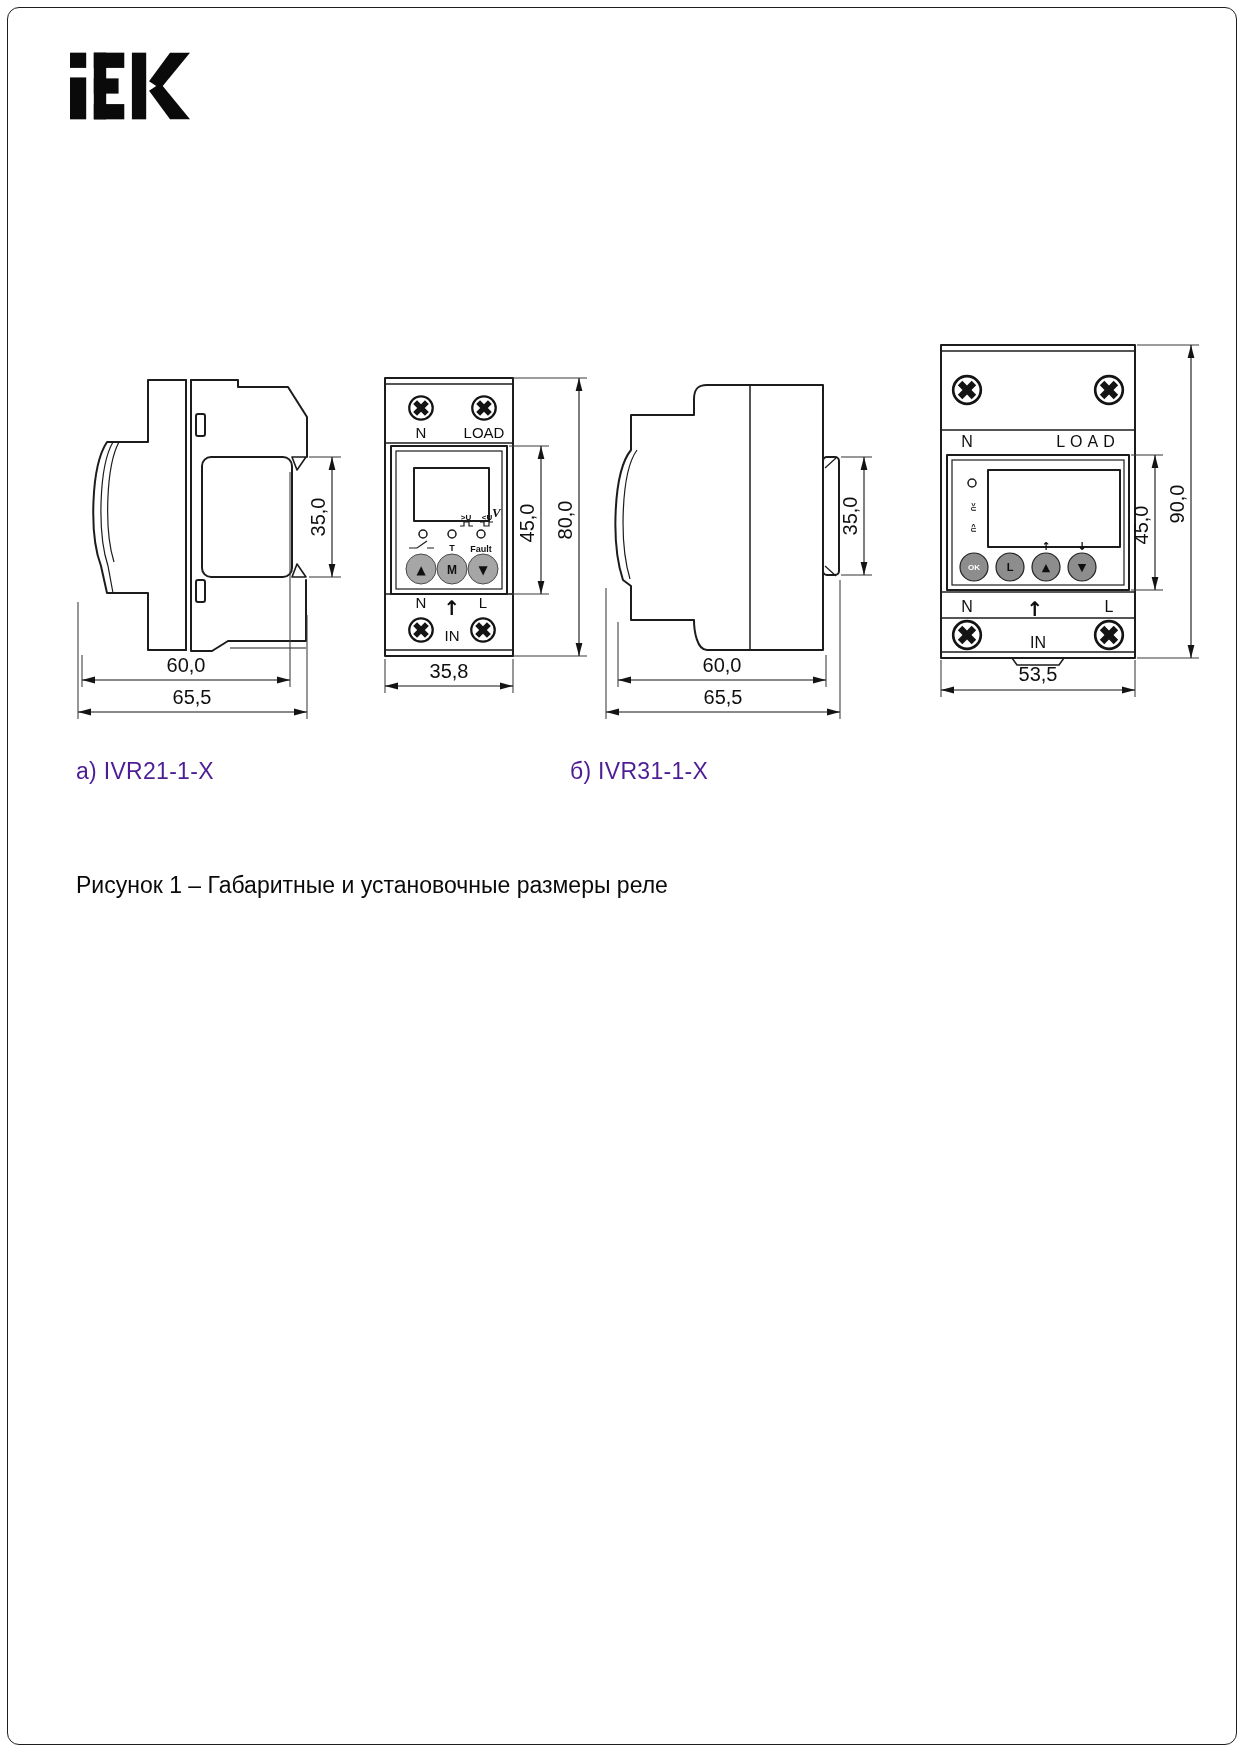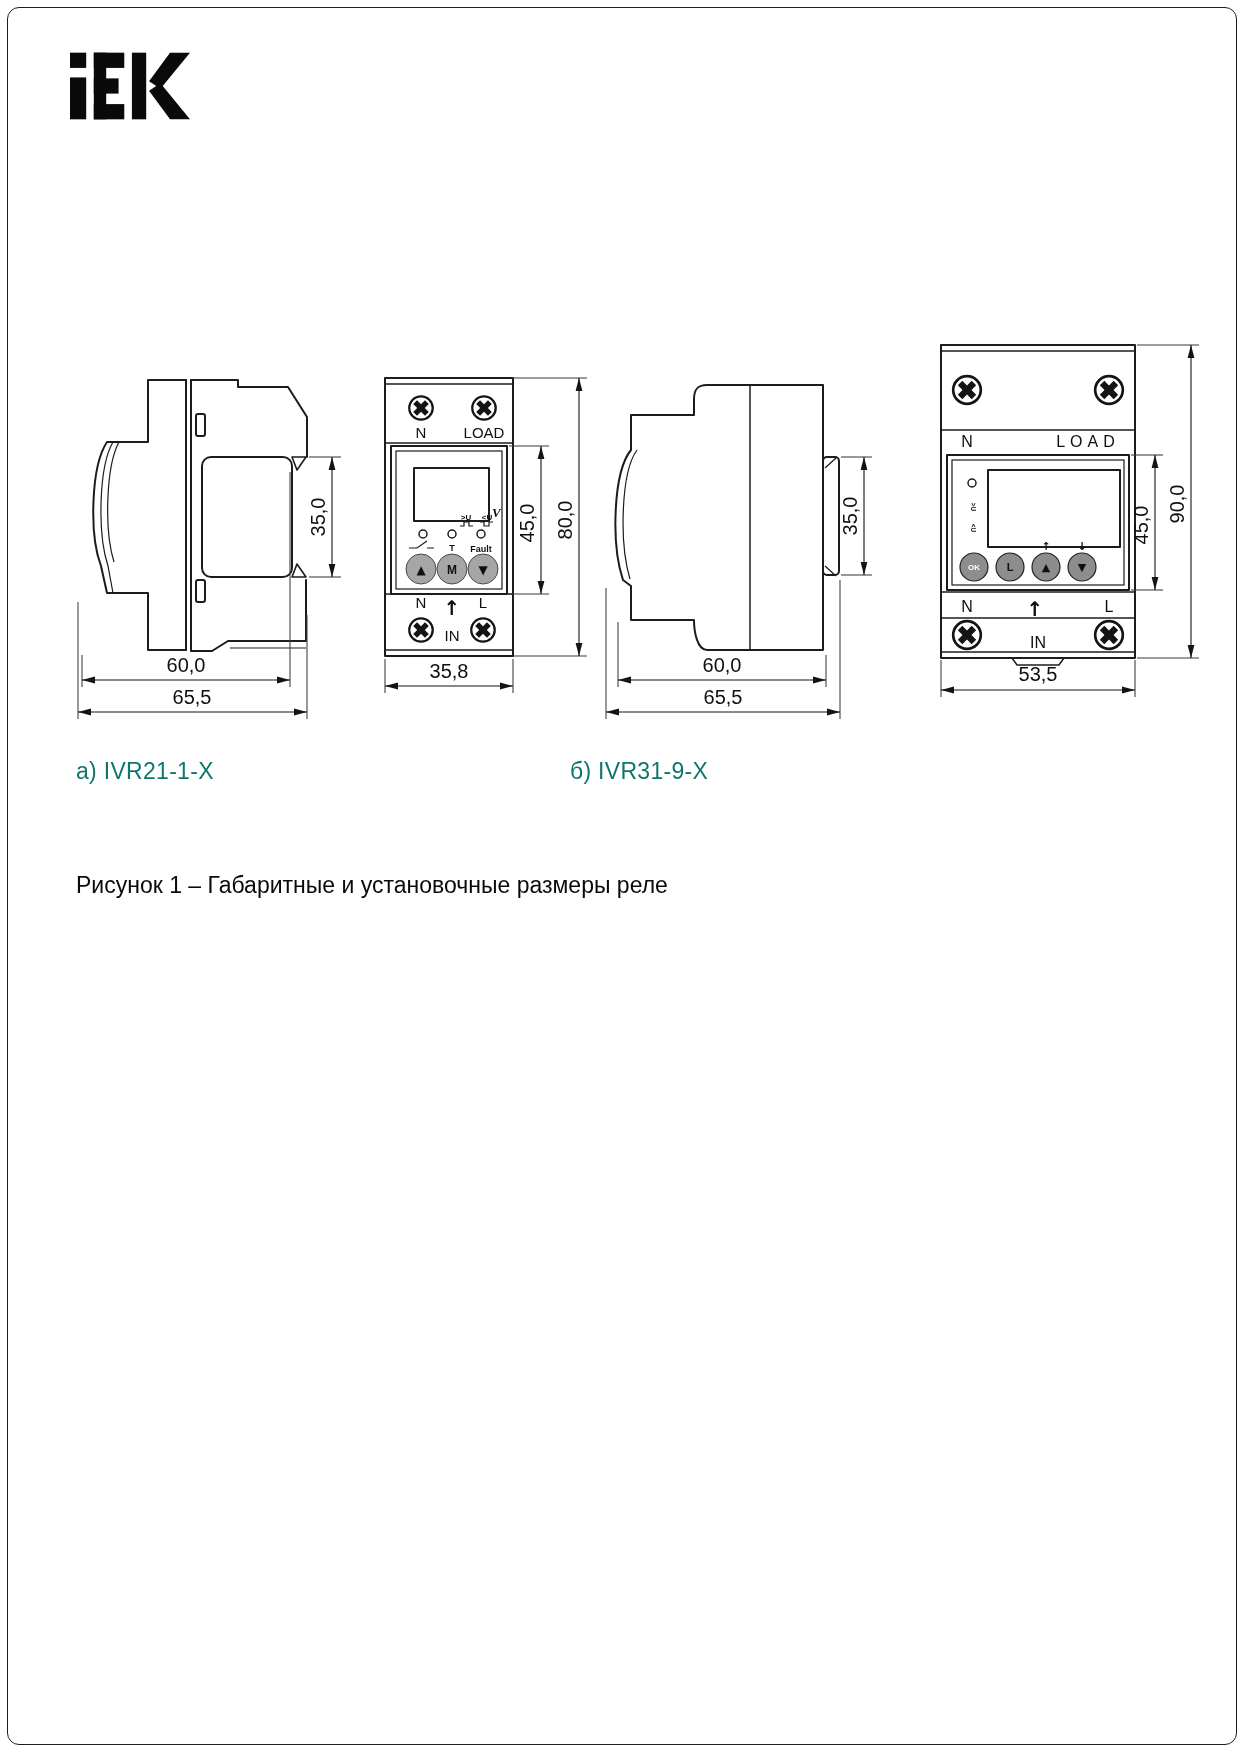--- a/index.html
+++ b/index.html
@@ -6,21 +6,21 @@
   .page{
     position:relative;width:1244px;height:1752px;background:#fff;
     font-family:"Liberation Sans",sans-serif;overflow:hidden;
   }
   .page-border{
     position:absolute;inset:7px;border:1.5px solid #1e1e1e;border-radius:12px;
   }
   .logo{position:absolute;left:70px;top:52px;width:120px;height:68px;}
   .drawings{position:absolute;left:0;top:330px;width:1244px;height:400px;}
   .caption{
-    position:absolute;font-size:23px;color:#0f766e;letter-spacing:.3px;
+    position:absolute;font-size:23px;color:#4c1d95;letter-spacing:.3px;
   }
   .caption-a{left:76px;top:758px;}
   .caption-b{left:570px;top:758px;}
   .figure-caption{
     position:absolute;left:76px;top:872px;font-size:23px;color:#0a0a0a;text-align:right;
   }
   
   .s2{stroke:#1c1c1c;stroke-width:2;fill:none;stroke-linejoin:round;stroke-linecap:round;}
   .s15{stroke:#1c1c1c;stroke-width:1.5;fill:none;}
   .s1{stroke:#1c1c1c;stroke-width:1.2;fill:none;}
@@ -227,15 +227,15 @@
       <line class="dimln" x1="1191" y1="345" x2="1191" y2="658" marker-start="url(#arr)" marker-end="url(#arr)"></line>
       <text class="dimt" x="1184" y="504" text-anchor="middle" transform="rotate(-90 1184 504)">90,0</text>
       <line class="ext" x1="941" y1="660" x2="941" y2="697"></line>
       <line class="ext" x1="1135" y1="660" x2="1135" y2="697"></line>
       <line class="dimln" x1="941" y1="690" x2="1135" y2="690" marker-start="url(#arr)" marker-end="url(#arr)"></line>
       <text class="dimt" x="1038" y="681" text-anchor="middle">53,5</text>
     </g>
   </svg>
 
   <div class="caption caption-a">а) IVR21-1-X</div>
-  <div class="caption caption-b">б) IVR31-9-X</div>
+  <div class="caption caption-b">б) IVR31-1-X</div>
   <div class="figure-caption">Рисунок 1 – Габаритные и установочные размеры реле</div>
 </div>
 
 </body></html>

